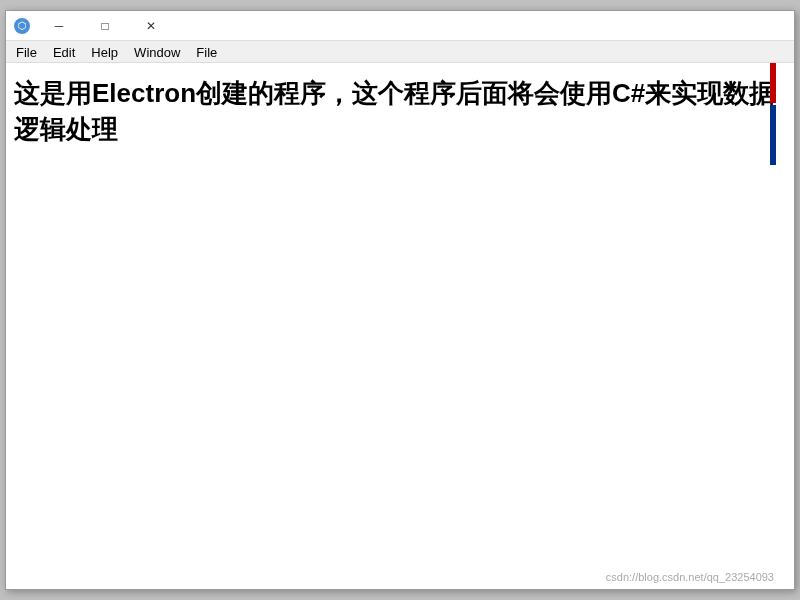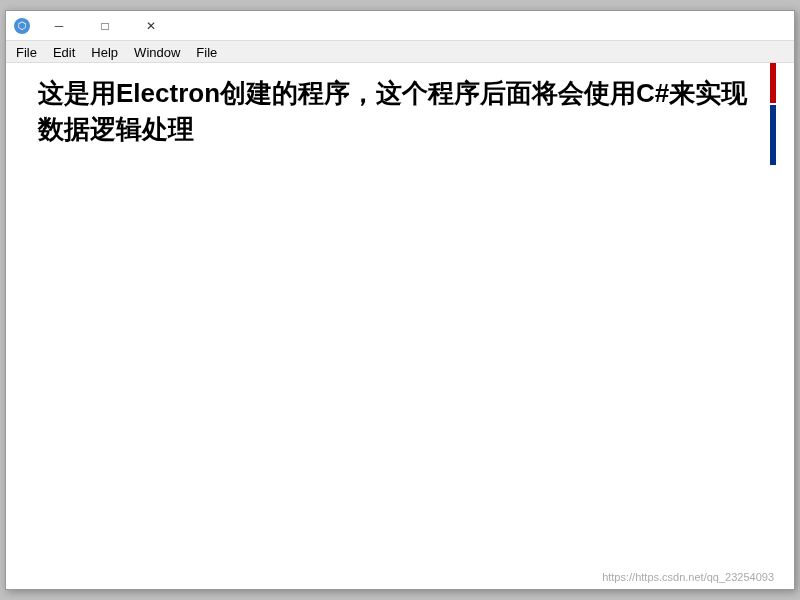--- a/index.html
+++ b/index.html
@@ -94,21 +94,21 @@
     .content-area {
       flex: 1;
       background: #ffffff;
       display: flex;
       position: relative;
       overflow: hidden;
     }
 
     .main-content {
       flex: 1;
-      padding: 12px 32px;
+      padding: 12px 8px;
       overflow-y: auto;
       border-radius: 19px;
     }
 
     .content-text {
       font-size: 26px;
       font-weight: bold;
       color: #000;
       line-height: 1.4;
     }
@@ -171,15 +171,15 @@
   <div class="content-area">
     <div class="main-content">
       <p class="content-text">这是用Electron创建的程序，这个程序后面将会使用C#来实现数据逻辑处理</p>
     </div>
 
     <div class="side-decoration">
       <div class="deco-red"></div>
       <div class="deco-blue"></div>
     </div>
 
-    <div class="watermark">https://https.csdn.net/qq_23254093</div>
+    <div class="watermark">csdn://blog.csdn.net/qq_23254093</div>
   </div>
 </div>
 
 </body></html>

